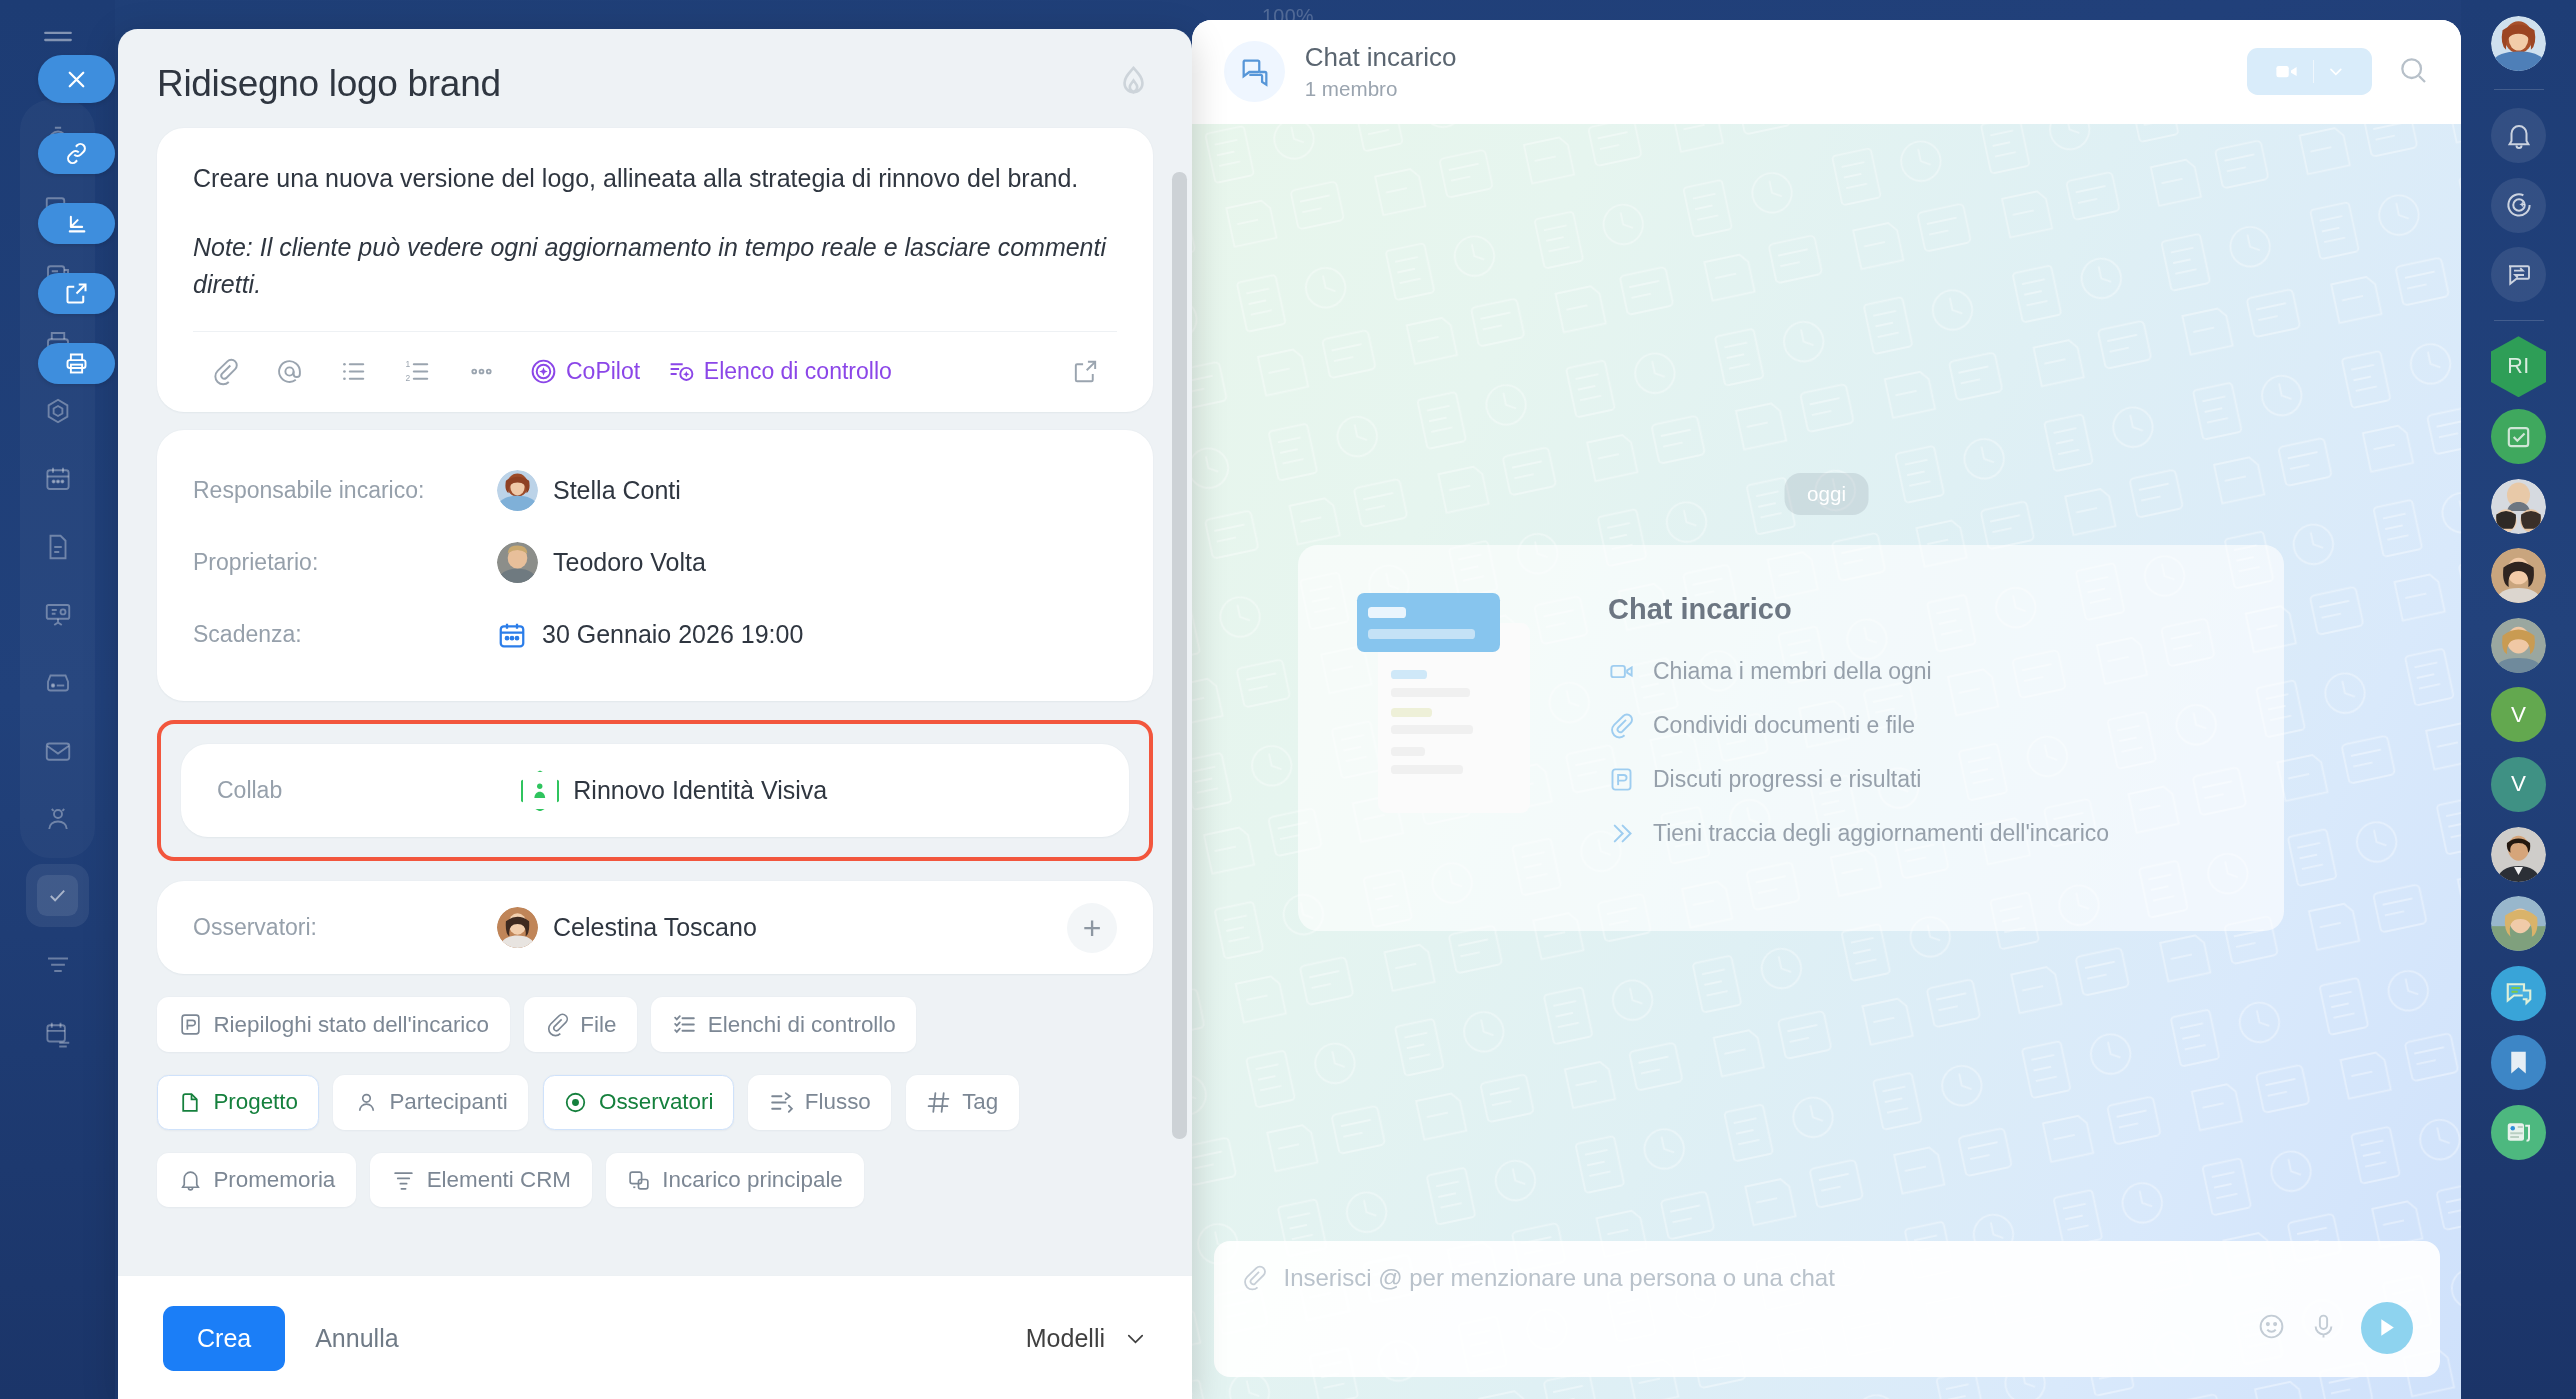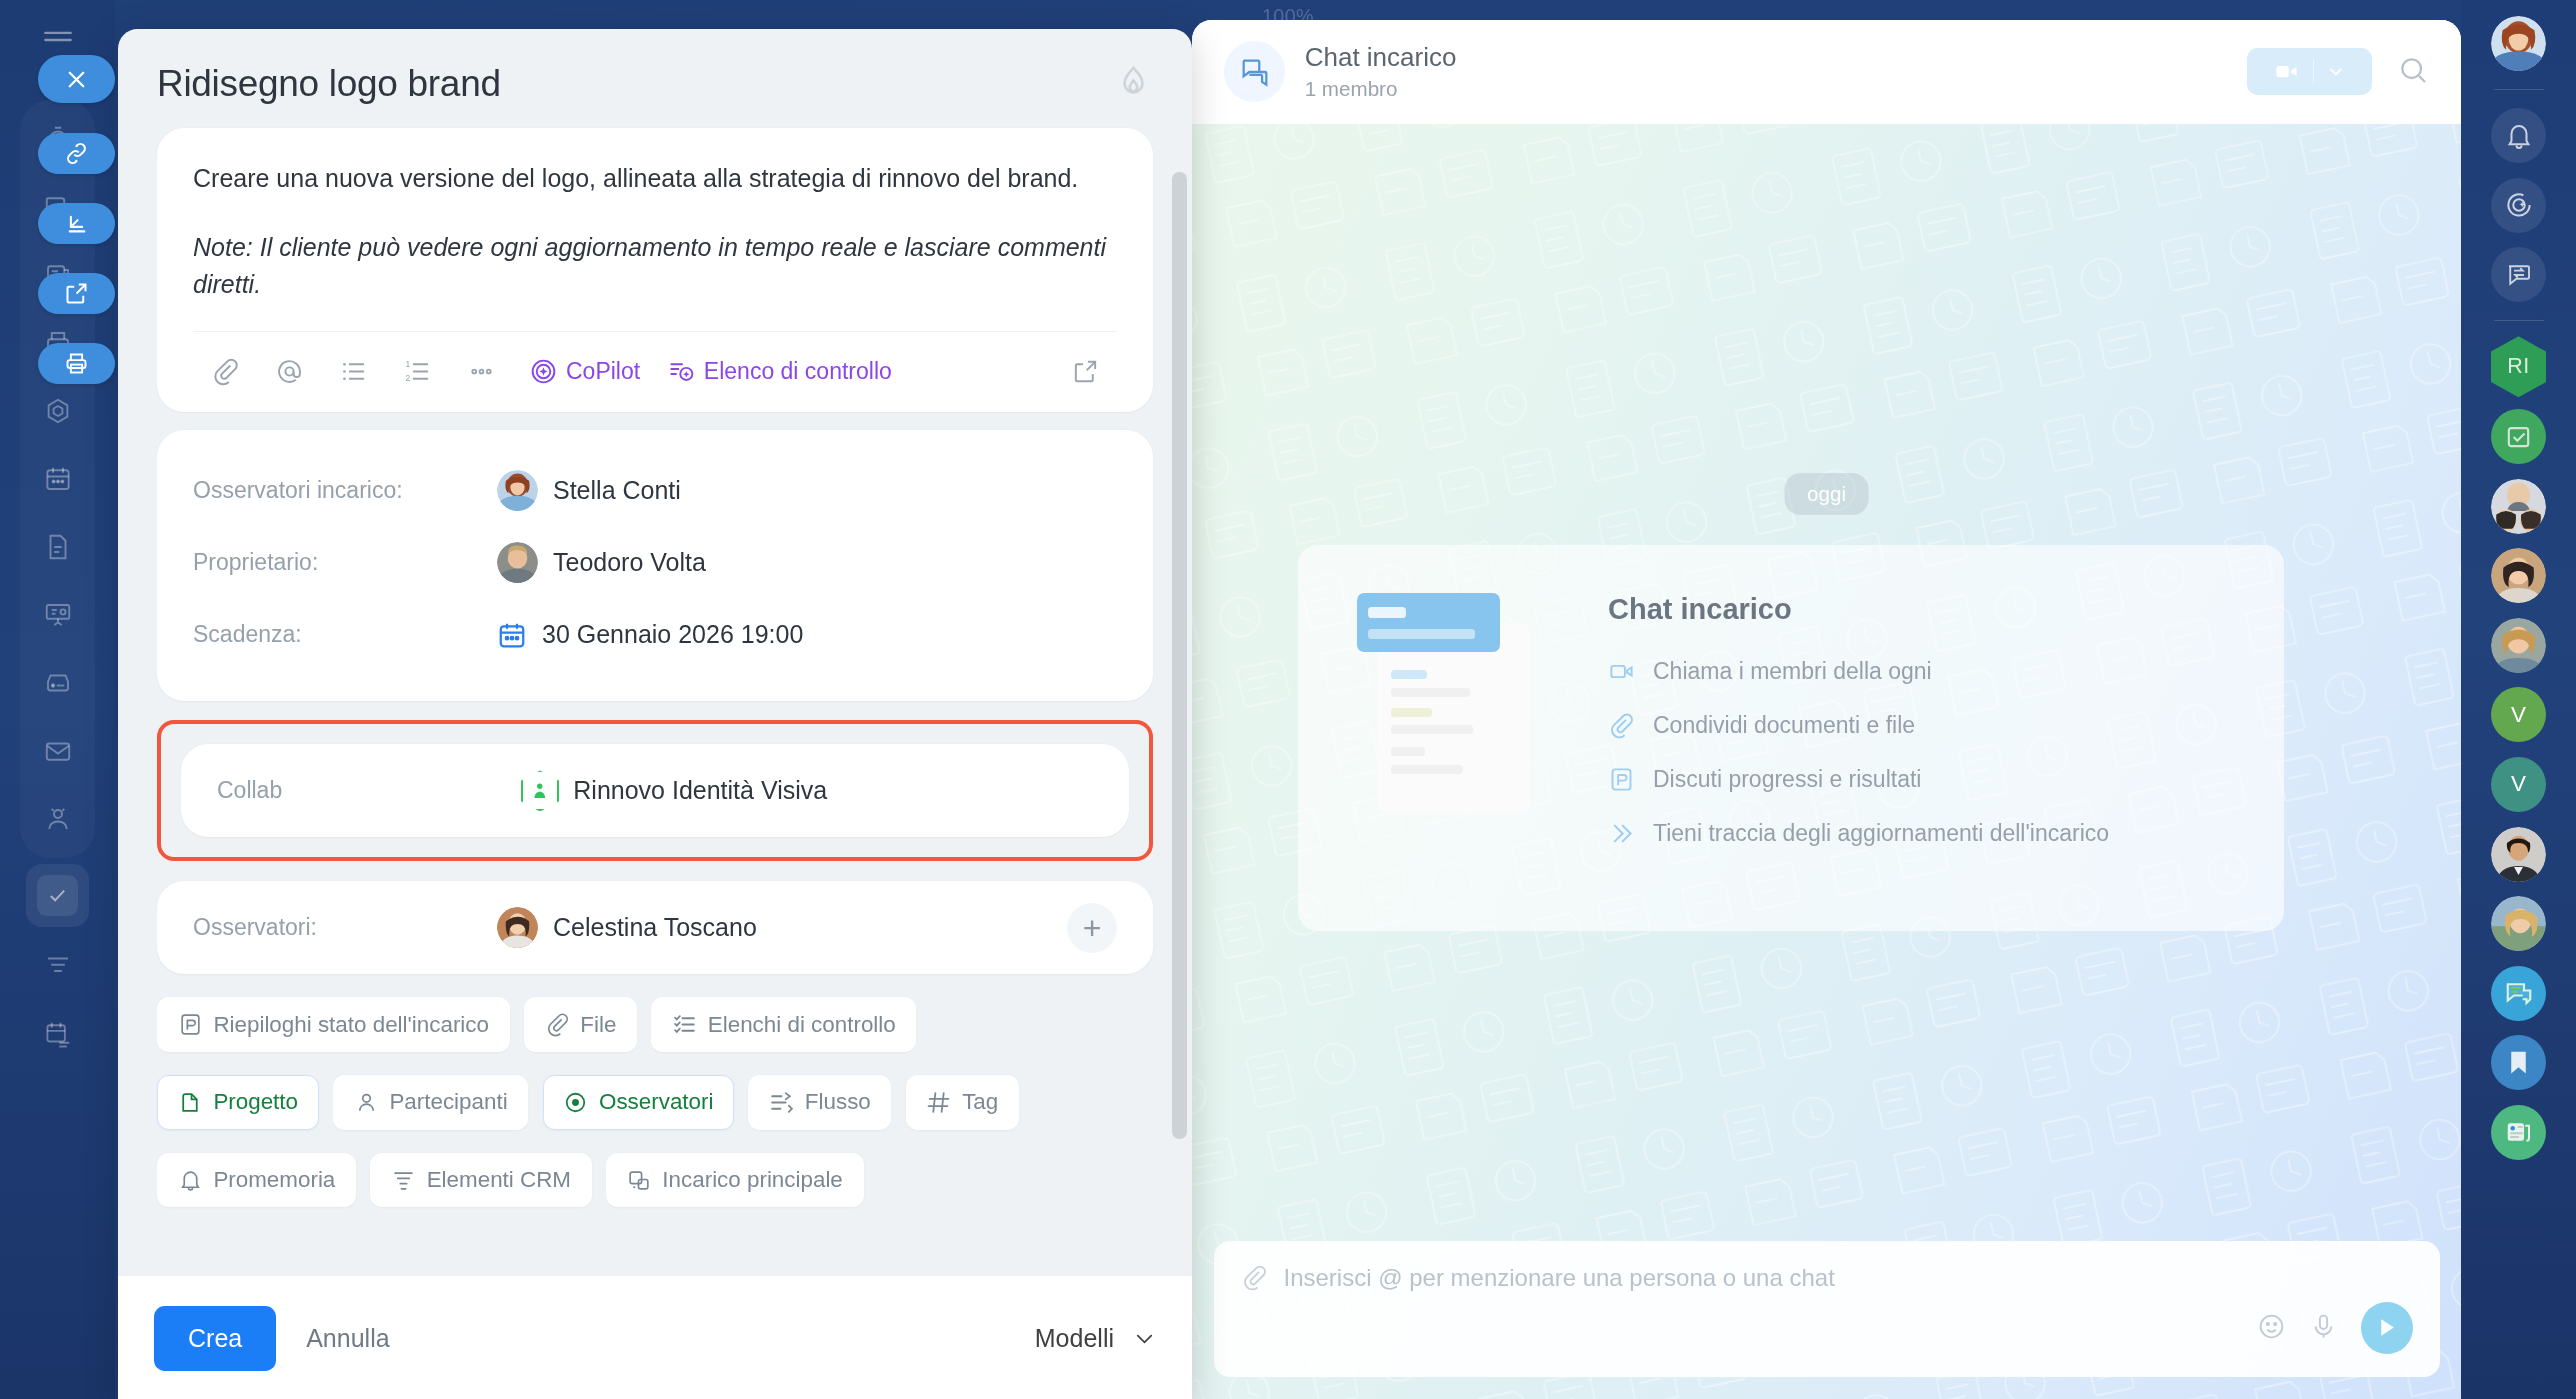--- a/index.html
+++ b/index.html
@@ -164,21 +164,21 @@
     background: #fff; border: 0.9px solid transparent; border-radius: 11.6px;
     padding: 13.4px 19.7px; font-size: 22.4px; color: #7c8794; white-space: nowrap;
     box-shadow: 0 0.9px 1.8px rgba(40,60,90,.05);
   }
   .chip svg { width: 25px; height: 25px; }
   .chip.sel { color: #15803d; border-color: #cfe2fb; }
 
   
   .modal-foot {
     position: absolute; left:0; right:0; bottom: 0; height: 125px;
-    background: #fff; display:flex; align-items:center; padding: 0 36px;
+    background: #fff; display:flex; align-items:center; padding: 0 45px;
     border-top: 0.9px solid #edf1f4;
   }
   .btn-crea {
     background: #1b7ef7; color:#fff; font-size: 25px;
     border-radius: 10.7px; padding: 18px 34px; border: none;
   }
   .btn-annulla { font-size: 25px; color:#6f7a86; margin-left: 30px; }
   .btn-modelli { margin-left: auto; font-size: 25px; color:#404040; display:flex; align-items:center; gap: 19px; }
   .btn-modelli svg { width: 23px; height: 23px; }
 
@@ -486,21 +486,21 @@
                 <path d="M14 4h6v6"></path>
                 <path d="M20 4l-7 7"></path>
                 <path d="M18 14v5a1 1 0 01-1 1H5a1 1 0 01-1-1V7a1 1 0 011-1h5"></path>
               </svg>
             </div>
         </div>
       </div>
 
       <div class="card meta-card">
         <div class="meta-row">
-          <div class="meta-label">Osservatori incarico:</div>
+          <div class="meta-label">Responsabile incarico:</div>
           <div class="meta-value">
             <span class="ava">
               <svg viewBox="0 0 46 46" class="face">
                   <defs>
                     <clipPath id="c1">
                       <circle cx="23" cy="23" r="23"></circle>
                     </clipPath>
                   </defs>
                 <g clip-path="url(#c1)">
                     <rect width="46" height="46" fill="#bcd3e8"></rect>

